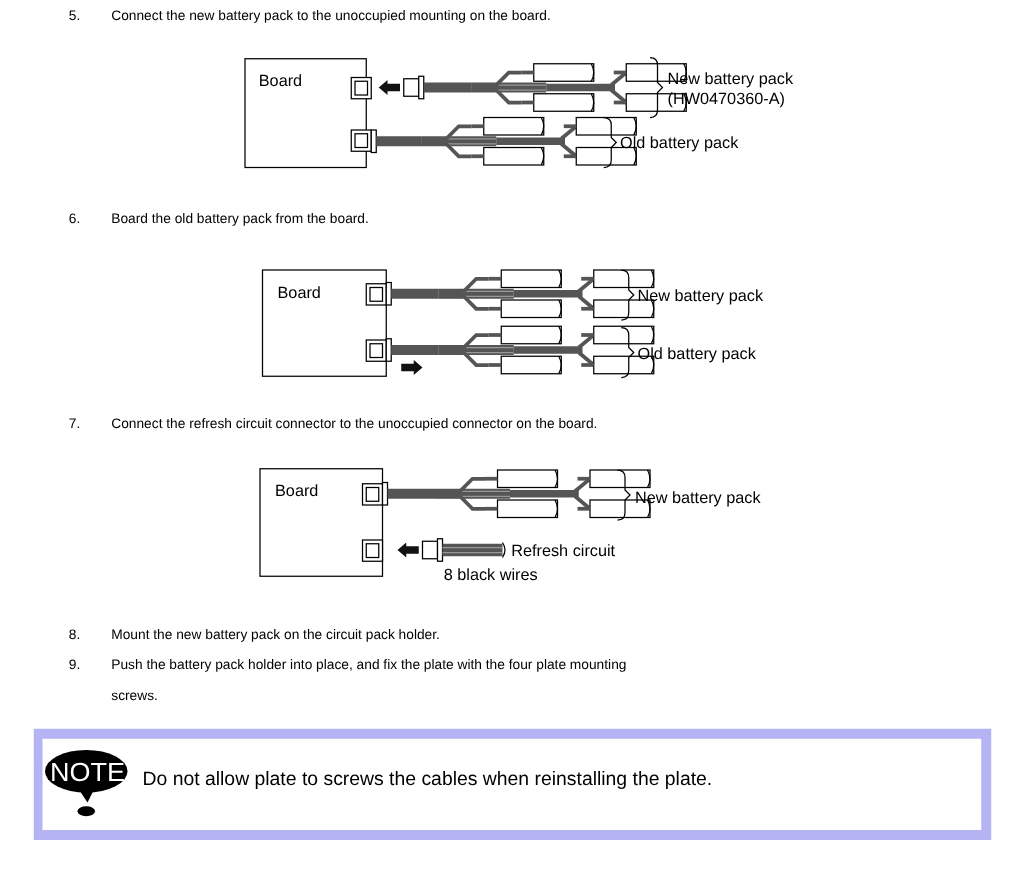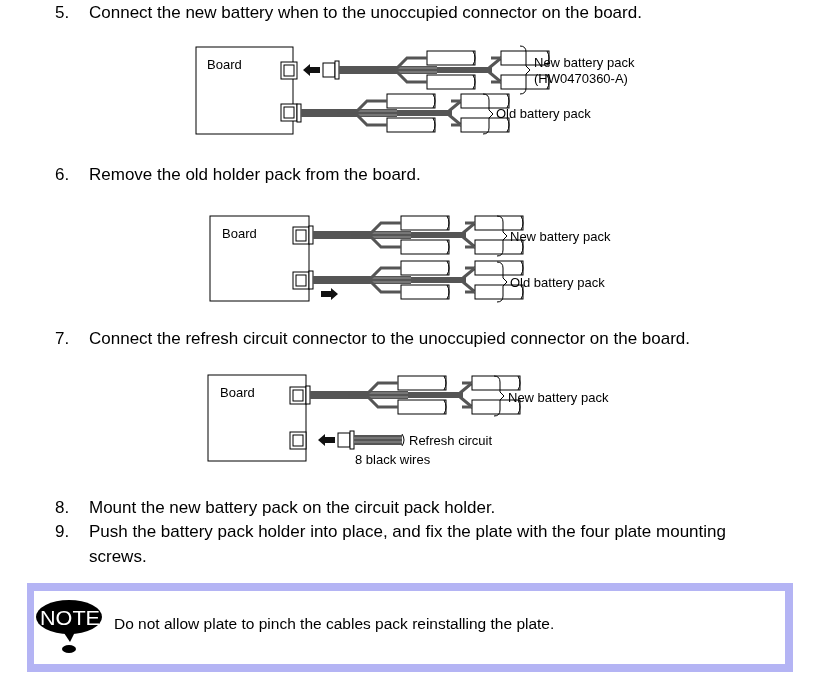--- a/index.html
+++ b/index.html
@@ -1,33 +1,33 @@
 <!DOCTYPE html>
 <html><head>
 <meta charset="utf-8">
 <style>
   html, body { margin:0; padding:0; background:#ffffff; }
   body { width:826px; height:698px; position:relative; overflow:hidden;
          font-family:"Liberation Sans", sans-serif; color:#000; }
-  .step { position:absolute; font-size:17px; line-height:24px; white-space:nowrap; }
+  .step { position:absolute; font-size:11px; line-height:24px; white-space:nowrap; }
   .step .num { position:absolute; left:0; }
   .step .txt { position:absolute; left:34px; }
   .diagram { position:absolute; left:0; top:0; }
   .lbl { font-family:"Liberation Sans", sans-serif; font-size:13px; fill:#000; }
   .note-box { position:absolute; left:27px; top:583px; width:766px; height:89px;
               box-sizing:border-box; border:8px solid #b4b4f4; border-left-width:7px; background:#fff; }
   .note-text { position:absolute; left:114px; top:614px; font-size:15.5px; line-height:20px; white-space:nowrap; }
   .note-icon { position:absolute; left:36px; top:598px; }
 </style>
 </head>
 <body>
 
 <div class="step" style="left:55px; top:1px;">
   <span class="num">5.</span>
-  <span class="txt">Connect the new battery when to the unoccupied connector on the board.</span>
+  <span class="txt">Connect the new battery pack to the unoccupied mounting on the board.</span>
 </div>
 
 <svg class="diagram" width="826" height="698" style="pointer-events:none">
   <defs>
     <g id="cell">
       <rect x="0" y="0" width="48" height="14" fill="#fff" stroke="#000" stroke-width="1"></rect>
       <path d="M46,0 Q50,7 46,14" fill="none" stroke="#000" stroke-width="1"></path>
       <line x1="-10" y1="7" x2="0" y2="7" stroke="#555" stroke-width="3"></line>
     </g>
     <g id="pack">
@@ -103,21 +103,21 @@
   <rect x="354" y="435" width="48" height="10" fill="#555"></rect>
   <line x1="354" y1="438" x2="402" y2="438" stroke="#999"></line>
   <line x1="354" y1="442" x2="402" y2="442" stroke="#999"></line>
   <path d="M402,434 Q406,440 402,446" fill="none" stroke="#000"></path>
   <text class="lbl" x="409" y="445">Refresh circuit</text>
   <text class="lbl" x="355" y="464">8 black wires</text>
 </svg>
 
 <div class="step" style="left:55px; top:163px;">
   <span class="num">6.</span>
-  <span class="txt">Remove the old holder pack from the board.</span>
+  <span class="txt">Board the old battery pack from the board.</span>
 </div>
 
 <div class="step" style="left:55px; top:327px;">
   <span class="num">7.</span>
   <span class="txt">Connect the refresh circuit connector to the unoccupied connector on the board.</span>
 </div>
 
 <div class="step" style="left:55px; top:496px;">
   <span class="num">8.</span>
   <span class="txt">Mount the new battery pack on the circuit pack holder.</span>
@@ -131,13 +131,13 @@
   <span>screws.</span>
 </div>
 
 <div class="note-box"></div>
 <svg class="note-icon" width="70" height="60">
   <ellipse cx="33" cy="19" rx="33" ry="17" fill="#000"></ellipse>
   <path d="M26,32 L40,32 L34,44 Z" fill="#000"></path>
   <ellipse cx="33" cy="51" rx="7" ry="4" fill="#000"></ellipse>
   <text x="4" y="27" font-family="Liberation Sans, sans-serif" font-size="21" fill="#fff" textLength="60" lengthAdjust="spacingAndGlyphs">NOTE</text>
 </svg>
-<div class="note-text">Do not allow plate to pinch the cables pack reinstalling the plate.</div>
+<div class="note-text">Do not allow plate to screws the cables when reinstalling the plate.</div>
 
 </body></html>

